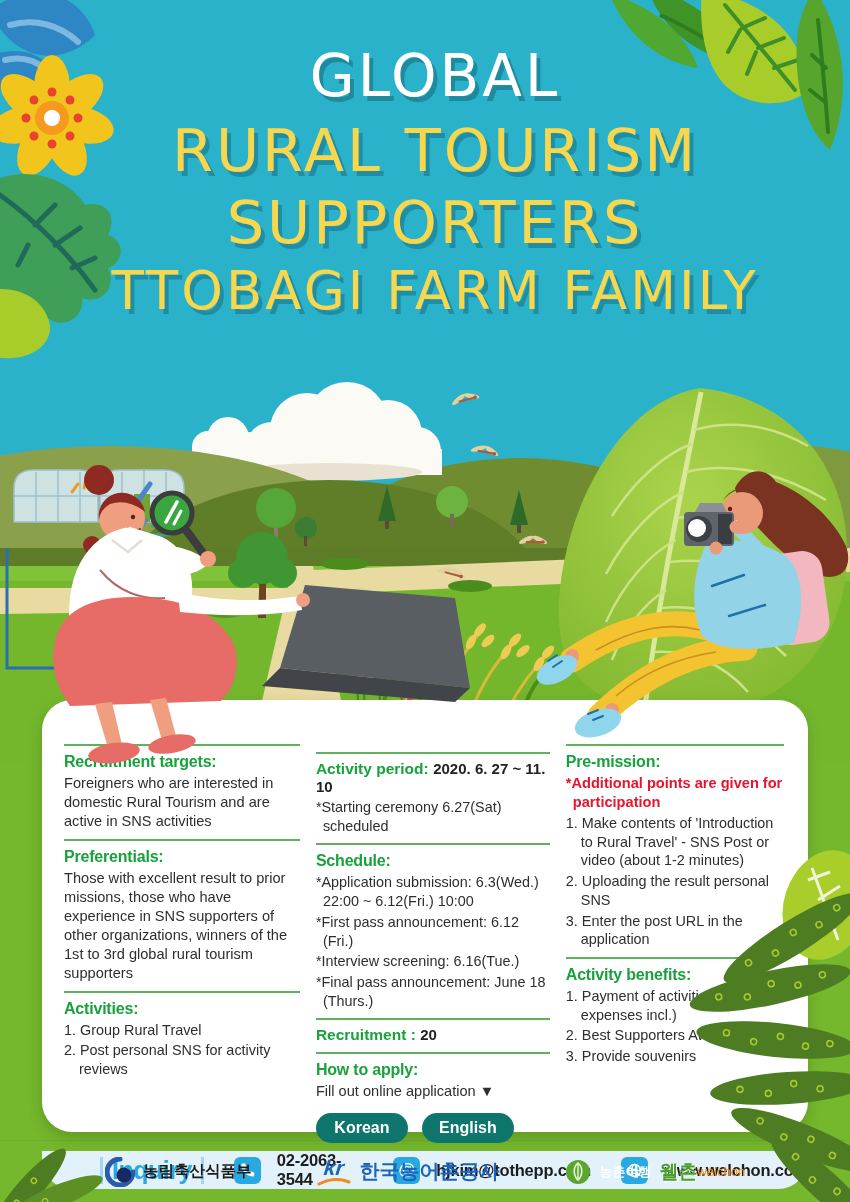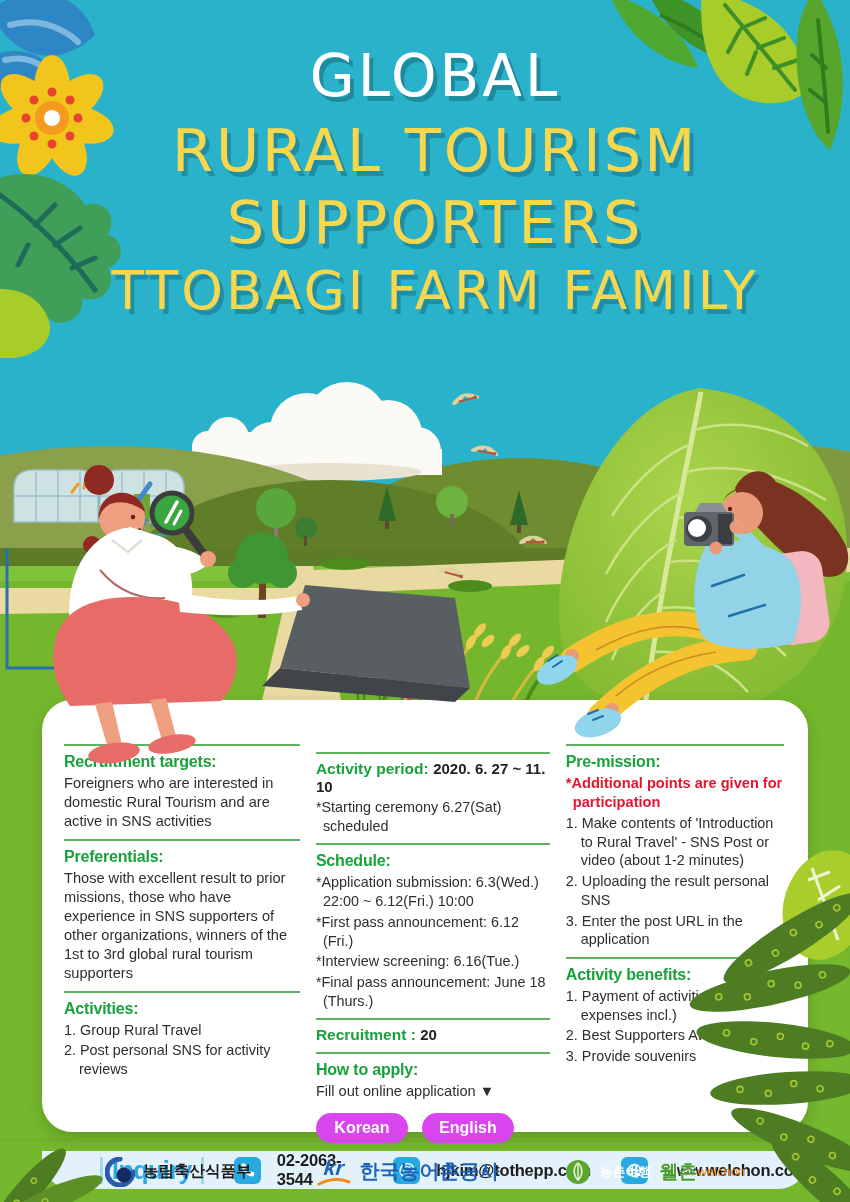--- a/index.html
+++ b/index.html
@@ -26,21 +26,21 @@
   .col1 { width:240px; } .col2 { width:238px;margin-top:8px; } .col3 { width:222px; }
   .sec { border-top:2px solid #5cb35c; padding-top:6px; margin-bottom:8px; }
   .sec-head { color:#17a23b; font-weight:bold; font-size:16px; letter-spacing:-.2px; line-height:1.25; }
   .sec-head-inline { display:inline; color:#17a23b; font-weight:bold; font-size:15.5px; }
   .sec-val { display:inline; color:#222; font-weight:bold; font-size:15px; }
   .body-txt { color:#2e2e2e; font-size:14.6px; line-height:1.3; margin-top:2px; }
   .item { color:#2e2e2e; font-size:14.4px; line-height:1.3; padding-left:15px; text-indent:-15px; margin-top:2px;}
   .item-star { padding-left:7px; text-indent:-7px; }
   .warn { color:#e8142d; font-weight:bold; font-size:14.6px; line-height:1.3; padding-left:7px; text-indent:-7px; margin-top:2px;}
   .btn-row { display:flex; gap:14px; margin-top:12px; }
-  .lang-btn { background:#d946ef; color:#fff; font-weight:bold; font-size:16px;
+  .lang-btn { background:#0f766e; color:#fff; font-weight:bold; font-size:16px;
               border:none; border-radius:17px; padding:6px 0; width:92px; text-align:center;
               font-family:"Liberation Sans",sans-serif; cursor:pointer; }
 
   
   .card-footer { height:48px; background:#e3f1fb; border-radius:0 0 30px 30px;
                  display:flex; align-items:center; padding-left:58px; gap:30px; }
   .inquiry { display:flex; align-items:center; gap:9px; }
   .inq-bar { width:3px; height:27px; background:#9fd6f2; }
   .inq-label { color:#29a9e1; font-weight:bold; font-size:25px; letter-spacing:-.5px; }
   .contact { display:flex; align-items:center; gap:16px; }

